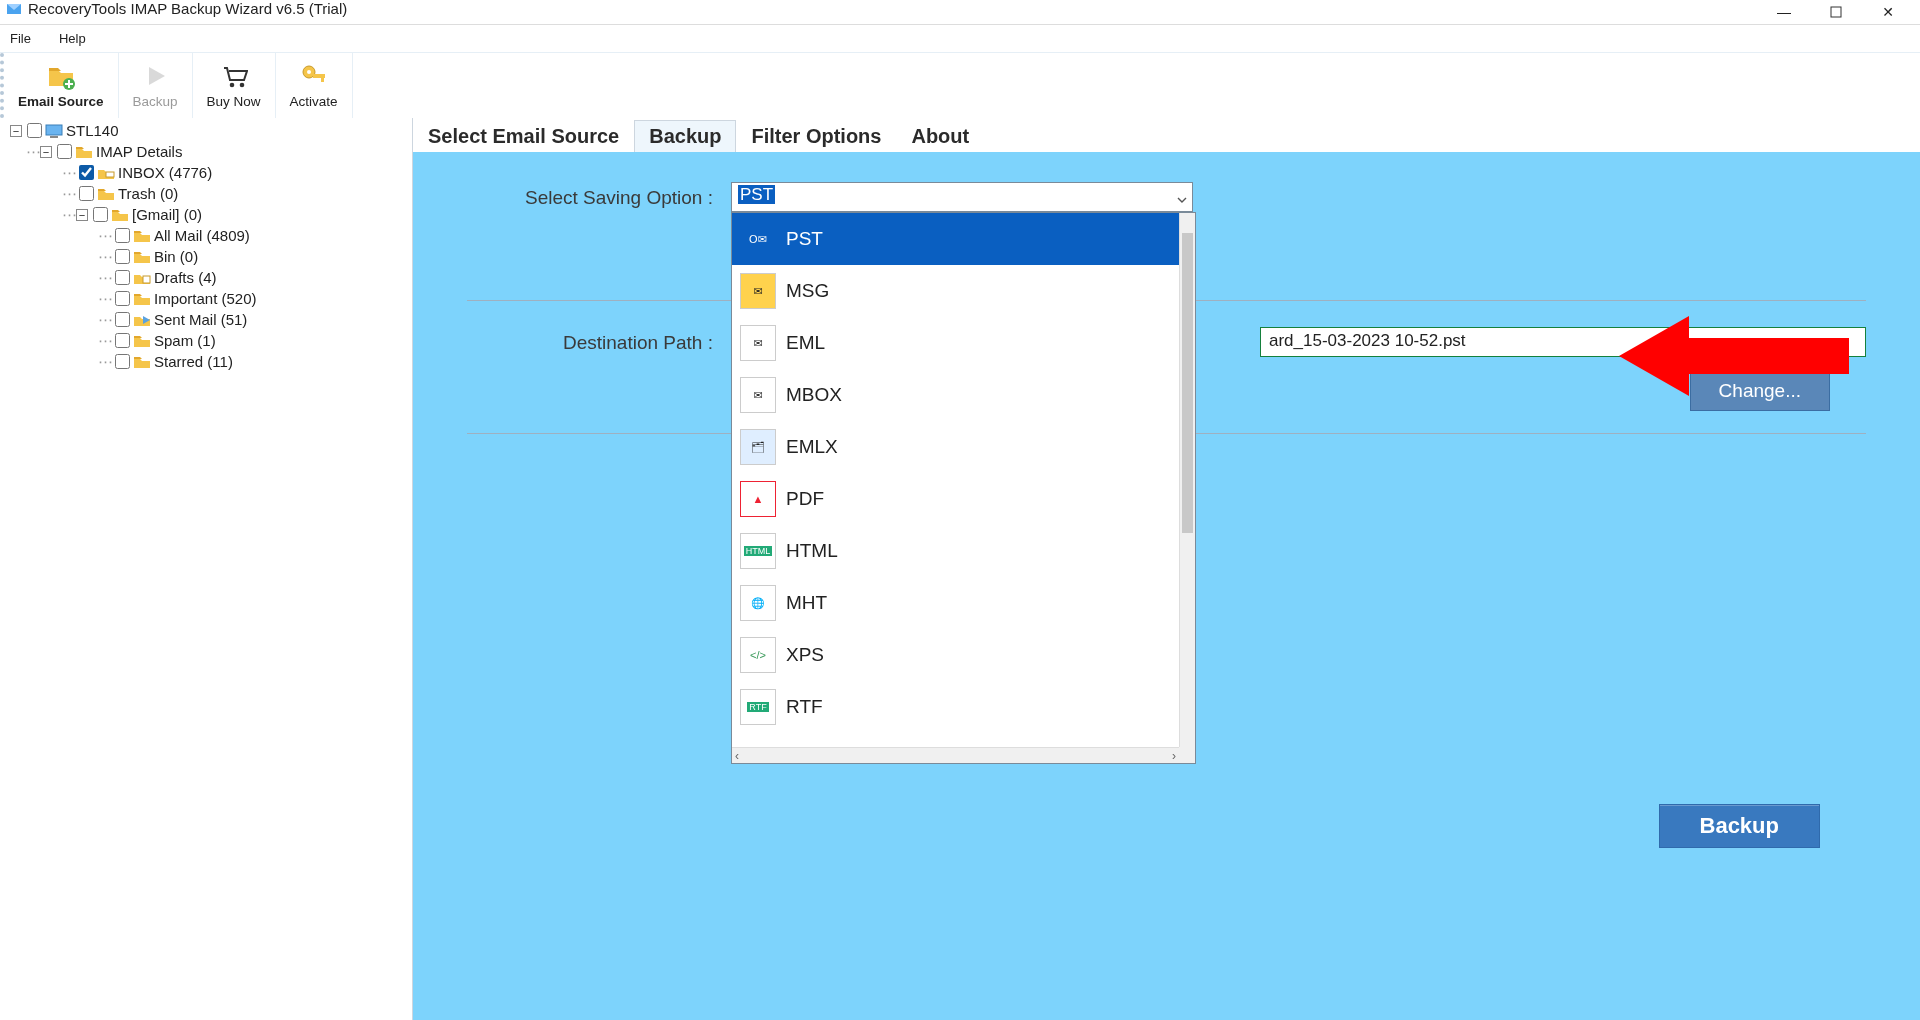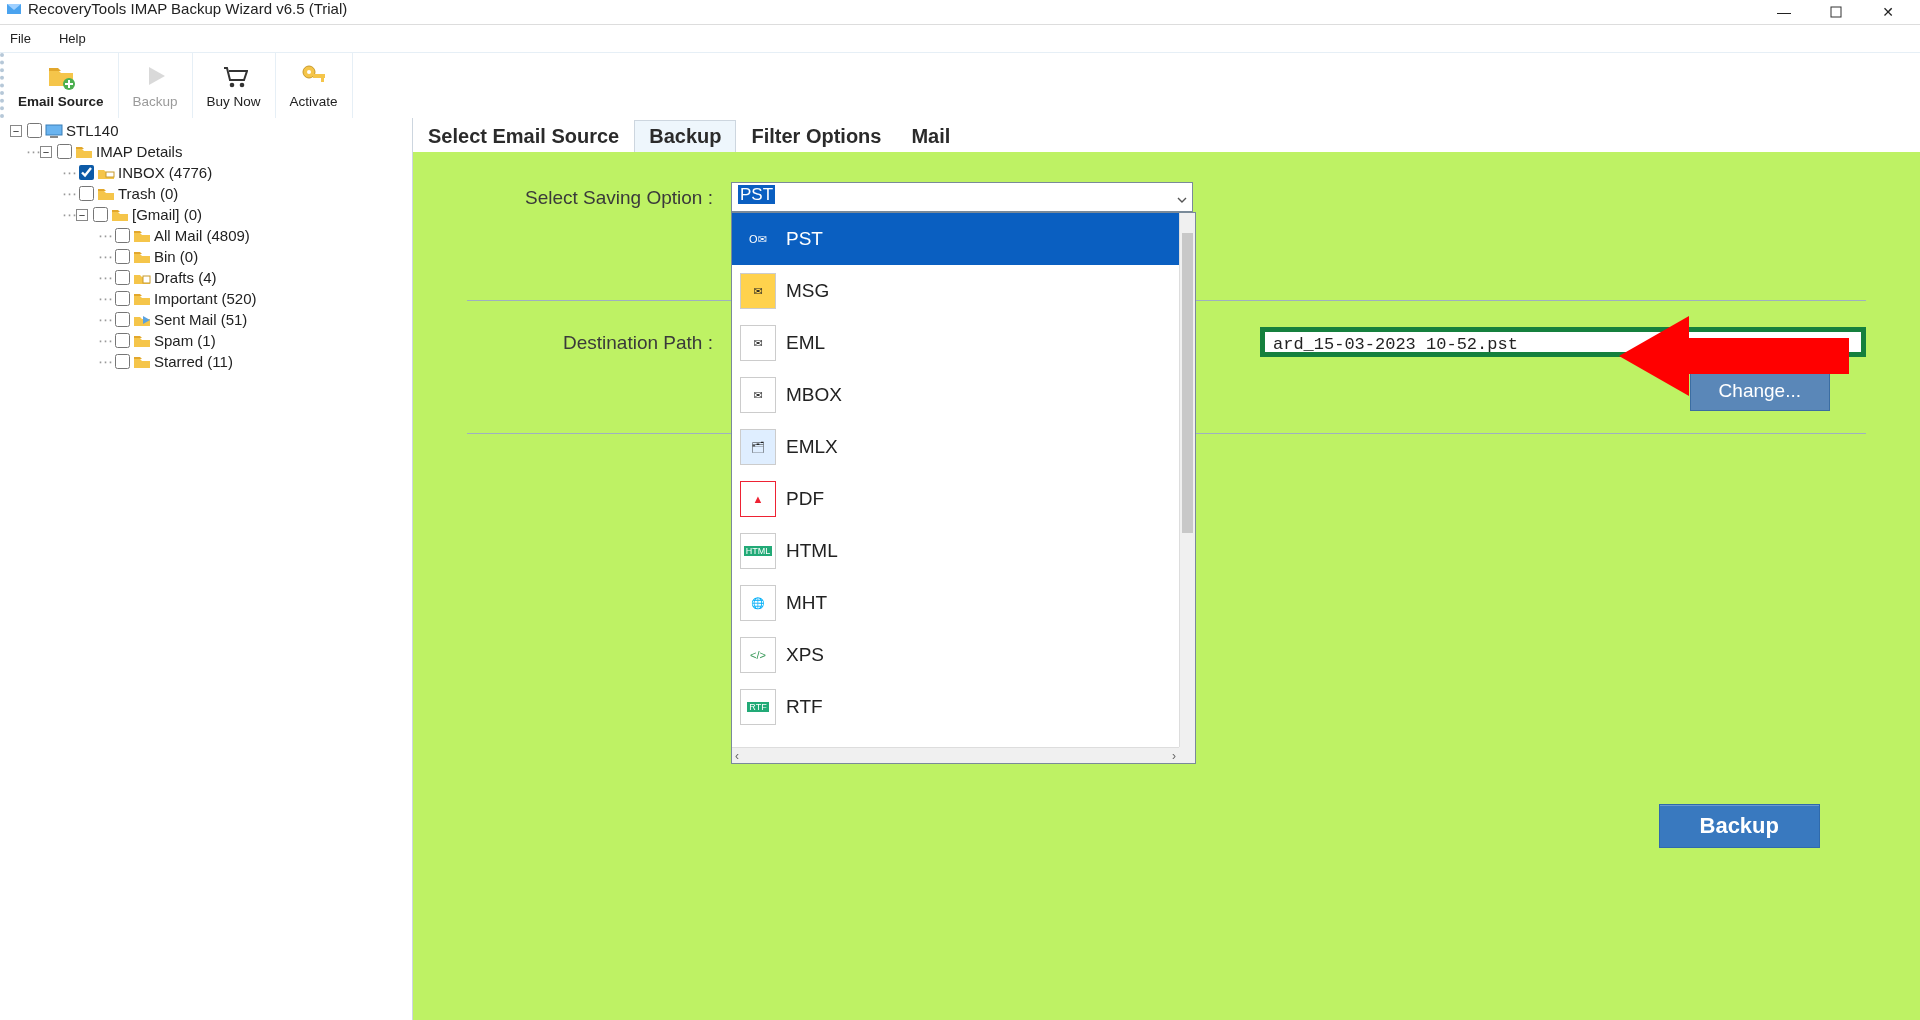--- a/index.html
+++ b/index.html
@@ -30,42 +30,42 @@
   .body { display:flex; height: calc(1020px - 24px - 28px - 66px); }
   .tree { width: 412px; border-right: none; padding-top:2px; font-size:15px;}
   .tree-row { display:flex; align-items:center; height:21px; white-space:nowrap;}
   .tree-row .tgl { width:12px; height:12px; border:1px solid #888; display:flex; align-items:center; justify-content:center; font-size:11px; line-height:0; margin-right:2px;}
   .tree-row .dots { color:#999; letter-spacing:-1px; }
   .tree-row input[type=checkbox]{ width:15px; height:15px; margin:0 3px; accent-color:#0c5aa7;}
   .tree-row .ficon { width:18px; height:14px; margin-right:3px;}
   .ind1{padding-left:10px;} .ind2{padding-left:26px;} .ind3{padding-left:62px;} .ind5{padding-left:98px;}
 
   
-  .main { flex:1; background:#bef264; border-left:1px solid #cdd6df; position:relative; padding:0;}
+  .main { flex:1; background:#7dd3fc; border-left:1px solid #cdd6df; position:relative; padding:0;}
   .tabs { display:flex; align-items:flex-end; background:#ffffff; height:34px;}
   .tab { padding:4px 14px; font-size:20px; font-weight:700; color:#2b2b2b; border:1px solid transparent; border-bottom:none;}
   .tab.active { background:#eef6fc; border-color:#cdd6df; }
   .panel { padding:30px 54px; }
   .row { display:flex; align-items:center; margin-bottom:20px;}
   .row label { width:264px; text-align:right; font-size:19px; color:#3a3a3a; padding-right:18px; padding-top:2px;}
   .combo { position:relative; width:462px;}
   .combo-input { width:100%; height:30px; border:1px solid #7a8a99; background:#fff; padding:2px 24px 2px 6px; font-size:17px;}
   .combo-input .sel { background:#0a5fc1; color:#fff; padding:0 2px;}
   .combo-caret { position:absolute; right:6px; top:9px; width:10px; height:10px; }
   .dropdown { position:absolute; left:0; top:30px; width:465px; height:552px; background:#fff; border:1px solid #7a8a99; z-index:5; }
   .dd-listwrap{ position:absolute; top:0; left:0; right:16px; bottom:16px; overflow:hidden;}
   .dd-item { display:flex; align-items:center; height:52px; padding:0 8px; gap:10px; font-size:19px;}
   .dd-item.selected { background:#0a5fc1; color:#fff;}
   .dd-icon { width:36px; height:36px; display:flex; align-items:center; justify-content:center; border:1px solid #ccc; font-size:11px; background:#fff;}
   .dd-vscroll{ position:absolute; right:0; top:0; bottom:16px; width:16px; background:#f0f0f0; border-left:1px solid #ddd;}
   .dd-vthumb{ position:absolute; left:2px; right:2px; top:20px; height:300px; background:#c8c8c8;}
   .dd-hscroll{ position:absolute; left:0; right:16px; bottom:0; height:16px; background:#f0f0f0; border-top:1px solid #ddd; display:flex; justify-content:space-between; align-items:center; padding:0 3px; font-size:12px; color:#666;}
   .dd-corner{ position:absolute; right:0; bottom:0; width:16px; height:16px; background:#f0f0f0;}
   .hr { height:1px; background:#9fb0c0; margin:88px 0 26px; }
-  .pathbox { width:606px; height:30px; border:5px solid #15803d; background:#fff; padding:3px 8px; font-size:17px; overflow:hidden; white-space:nowrap;font-family:Liberation Mono, monospace;}
+  .pathbox { width:606px; height:30px; border:1px solid #15803d; background:#fff; padding:3px 8px; font-size:17px; overflow:hidden; white-space:nowrap;}
   .btn { height:40px; padding:0 28px; background:#5a87b8; color:#fff; border:1px solid #3b6da2; font-size:19px; display:inline-flex; align-items:center; box-shadow: inset 0 1px 0 rgba(255,255,255,.25);}
   .btn.backup{ background:#3979bf; border-color:#2f6aac; font-weight:700; padding:0 40px; height:44px; font-size:22px;}
   .change-row { display:flex; justify-content:flex-end; padding-right:36px; margin-top:-6px;}
   .hr2 { height:1px; background:#9fb0c0; margin:22px 0; }
   .backup-row{ display:flex; justify-content:flex-end; padding-right:46px; margin-top:370px;}
 
   .arrow { position:absolute; left:1206px; top:188px; z-index:10;}
 
   
   .folder-y{fill:#f5c54a;} .folder-s{fill:#e2a72c;}
@@ -244,21 +244,21 @@
           </svg></span>
         <span>Starred (11)</span>
       </div>
   </div>
 
   <div class="main">
     <div class="tabs">
       <div class="tab">Select Email Source</div>
       <div class="tab active">Backup</div>
       <div class="tab">Filter Options</div>
-      <div class="tab">Mail</div>
+      <div class="tab">About</div>
     </div>
 
     <div class="panel">
       <div class="row">
         <label>Select Saving Option :</label>
         <div class="combo">
           <div class="combo-input"><span class="sel">PST</span></div>
           <span class="combo-caret"><svg viewBox="0 0 10 10">
                 <path d="M1 3l4 4 4-4" fill="none" stroke="#555" stroke-width="1.4"></path>
               </svg></span>

